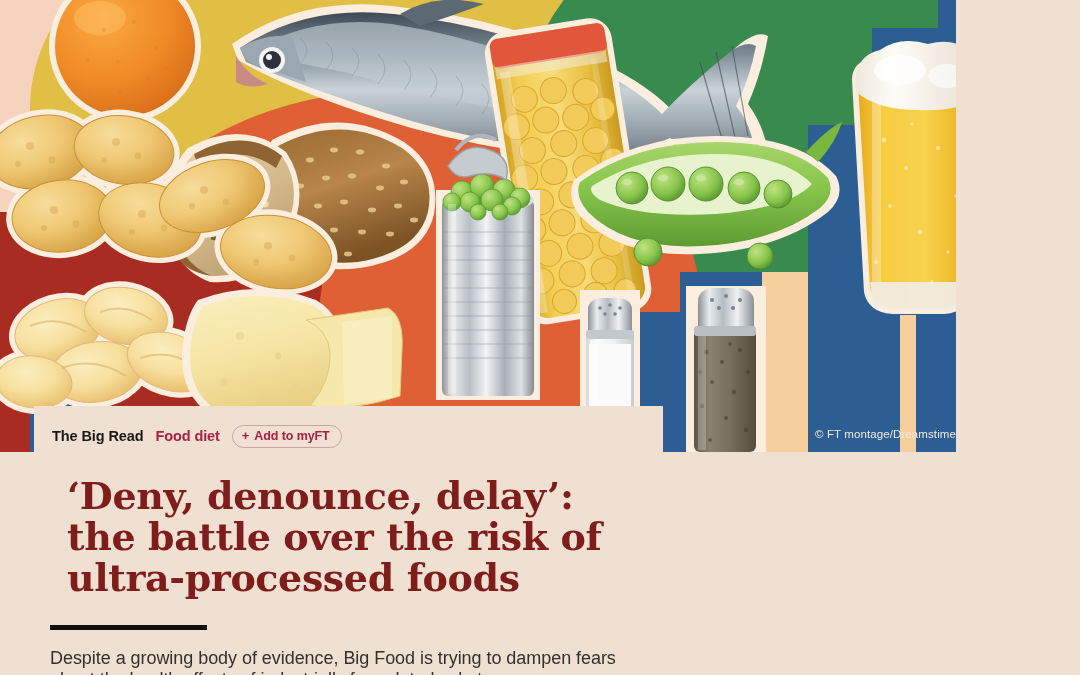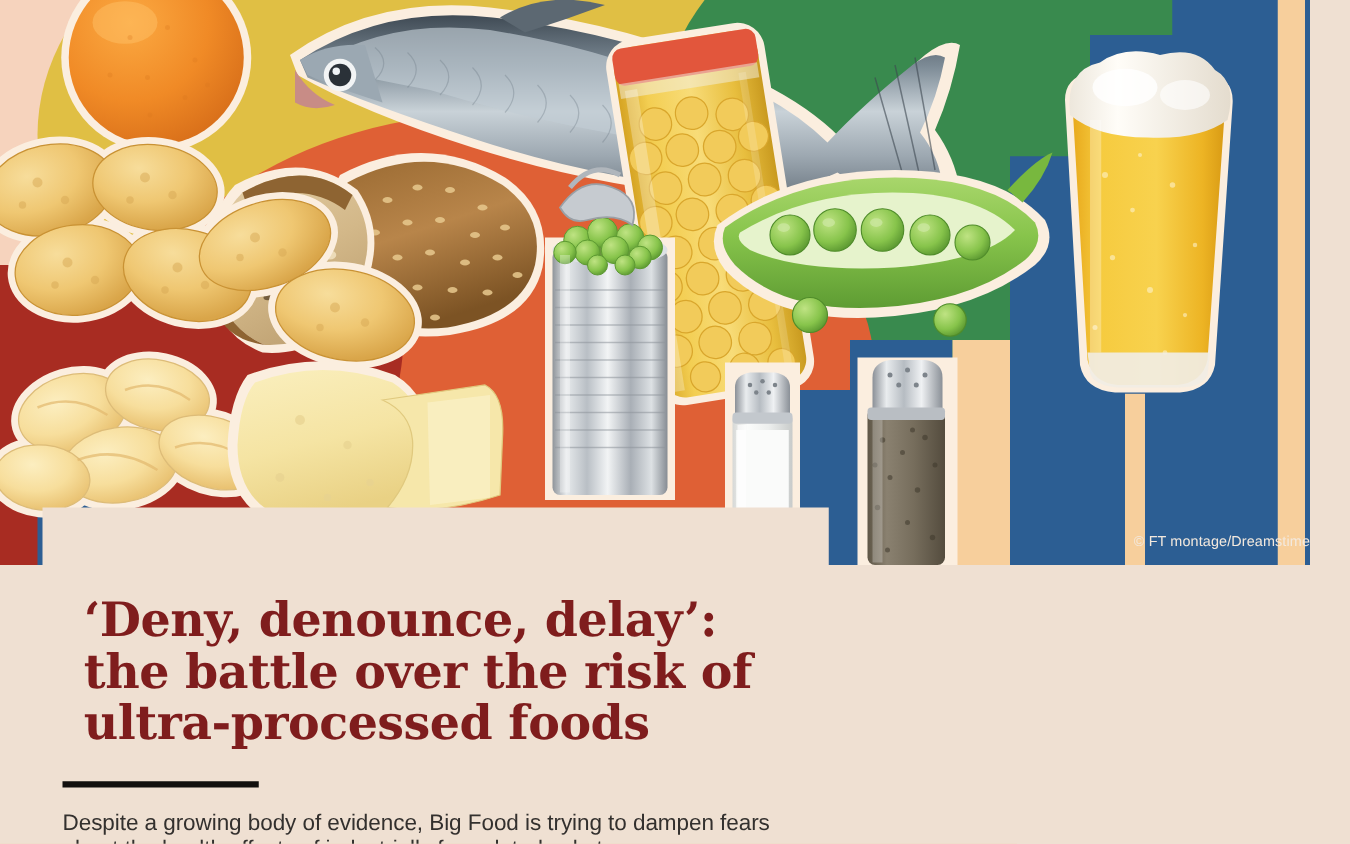--- a/index.html
+++ b/index.html
@@ -5,21 +5,21 @@
   html,body{margin:0;padding:0;}
   body{
     width:1080px;height:675px;overflow:hidden;
     background:#EFE0D2;
     font-family:"Liberation Sans", sans-serif;
     -webkit-font-smoothing:antialiased;
   }
   .page{position:relative;width:1080px;height:675px;background:#EFE0D2;}
 
   
-  .hero{position:absolute;left:0;top:0;width:1048px;height:452px;overflow:hidden;}
+  .hero{position:absolute;left:0;top:0;width:956px;height:452px;overflow:hidden;}
   .hero svg{display:block;width:1080px;height:452px;}
 
   .credit{
     position:absolute;right:0;top:429px;
     font-size:11.5px;color:#F3E9DE;letter-spacing:.1px;
     white-space:nowrap;line-height:1;
     font-family:"Liberation Sans", sans-serif;
   }
 
   
@@ -561,20 +561,28 @@
 
         <rect x="0" y="446" width="1080" height="6" fill="#EFE0D2" opacity="0"></rect>
       </g>
     </svg>
 
     <div class="credit">© FT montage/Dreamstime</div>
   </div>
 
   <div class="meta-strip"></div>
 
+  <div class="meta-row">
+    <span class="kicker">The Big Read</span>
+    <a class="topic" href="#">Food diet</a>
+    <button class="myft" type="button">
+      <span class="plus">+</span>
+      <span>Add to myFT</span>
+    </button>
+  </div>
 
   <div class="content">
     <h1 class="headline">‘Deny, denounce, delay’: the battle over the risk of ultra-processed foods</h1>
     <div class="rule"></div>
     <p class="standfirst">Despite a growing body of evidence, Big Food is trying to dampen fears about the health effects of industrially formulated substances</p>
   </div>
 
 </div>
 
 </body></html>

